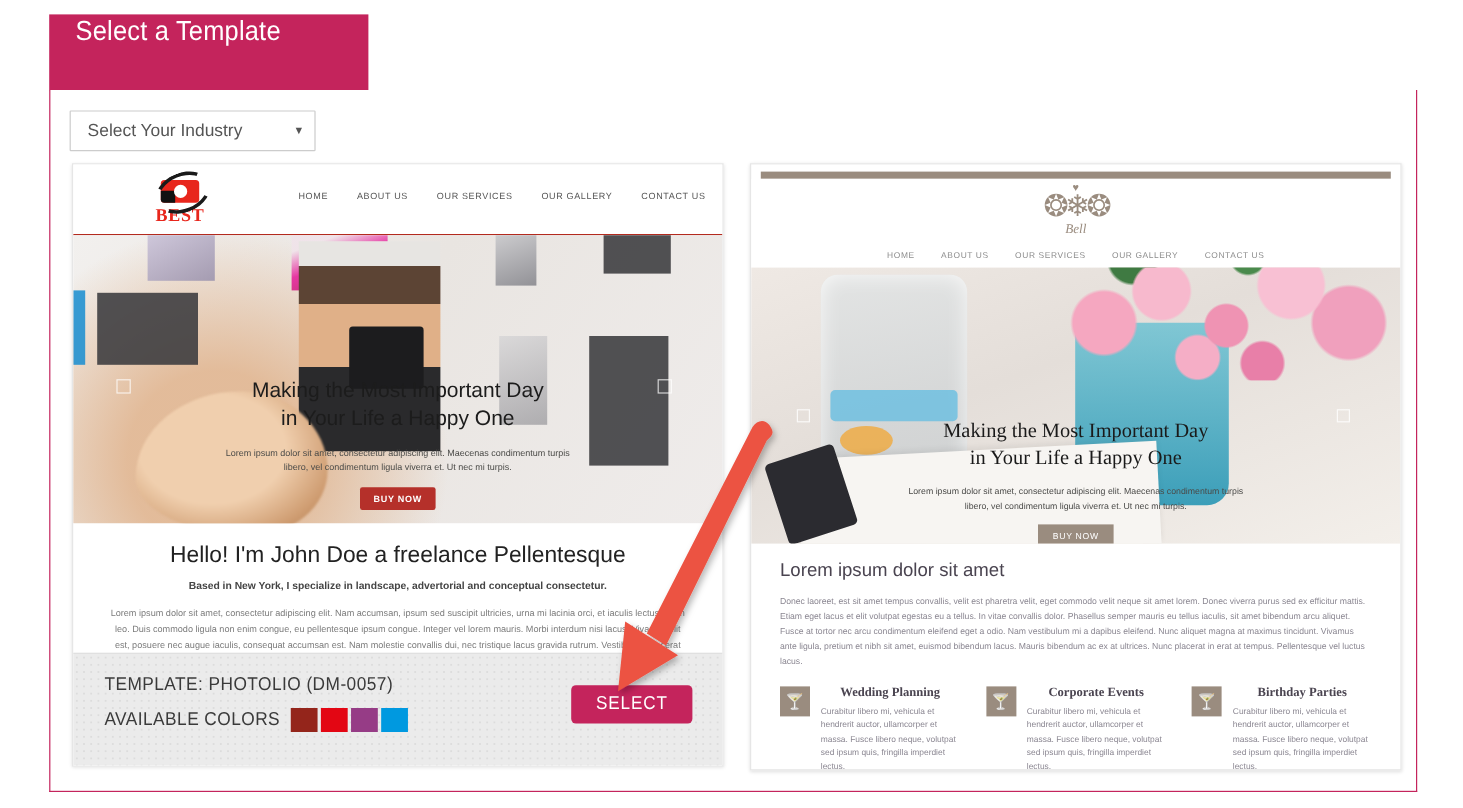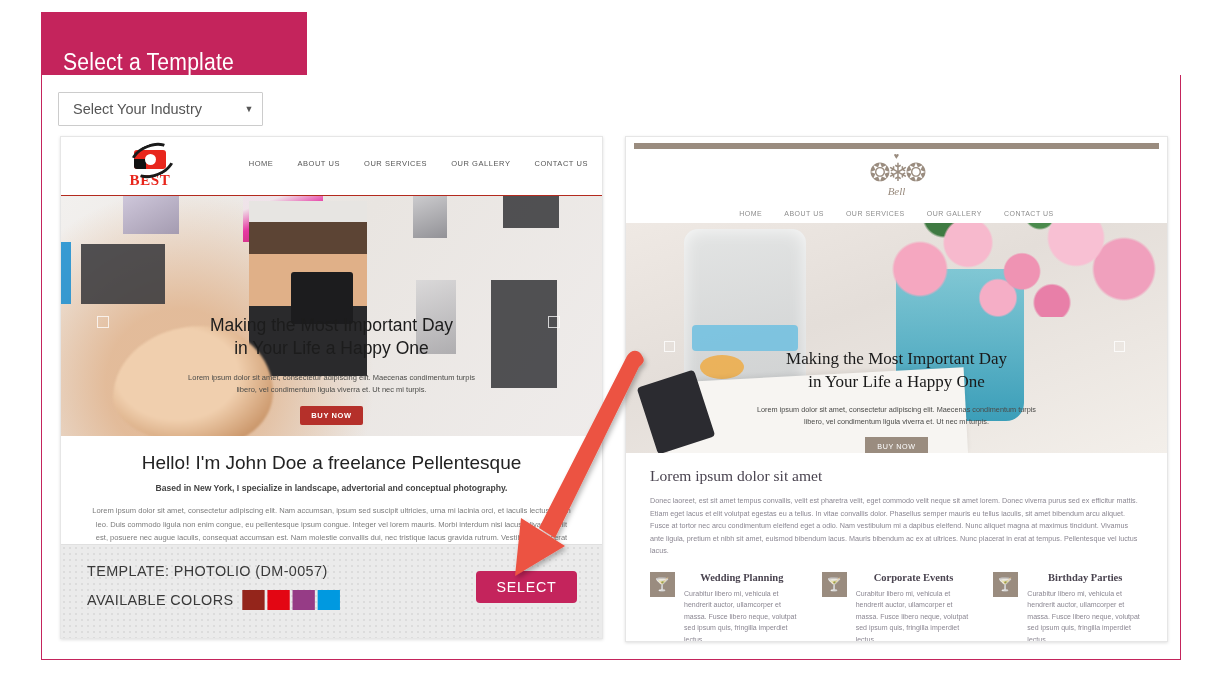--- a/index.html
+++ b/index.html
@@ -12,21 +12,21 @@
   .stage{position:relative;width:1219px;height:673px;}
 
   
   .panel{
     position:absolute;left:41px;top:75px;width:1140px;height:585px;
     border:1px solid #c4245c;border-top:none;background:#fff;box-sizing:border-box;
   }
   .panel-head{
     position:absolute;left:41px;top:12px;width:266px;height:64px;
     background:#c4245c;box-sizing:border-box;
-    display:flex;align-items:flex-end;padding-left:22px;
+    display:flex;align-items:flex-start;padding-left:22px;
   }
   .panel-head h1{
     margin:0;color:#ffffff;font-size:23px;font-weight:400;letter-spacing:.2px;
     font-family:"Liberation Sans Narrow","Liberation Sans",sans-serif;
     transform:scaleX(.92);transform-origin:left center;
   }
 
   
   .industry-select{
     position:absolute;left:58px;top:92px;width:205px;height:34px;
@@ -166,21 +166,21 @@
   }
   .c2-hero .phone{position:absolute;left:20px;bottom:6px;width:60px;height:70px;background:#2b2b30;transform:rotate(-18deg);border-radius:4px;}
   .c2-hero .sqmark{position:absolute;width:9px;height:9px;border:1px solid rgba(255,255,255,.8);}
   .c2-herotext{position:absolute;left:0;right:0;top:124px;text-align:center;}
   .c2-herotext h2{margin:0;color:#1a1a1a;font-size:17px;line-height:23px;font-weight:400;font-family:"Liberation Serif",serif;}
   .c2-herotext p{margin:11px auto 0;width:300px;color:#4a4a48;font-size:7.3px;line-height:12px;}
   .btn-buy2{display:inline-block;margin-top:9px;background:#9a8c7f;color:#fff;
             font-size:7.2px;letter-spacing:.6px;padding:5px 12px;}
 
   .c2-body{padding:14px 24px 0;}
-  .c2-body h3{margin:0;font-size:15.5px;font-weight:400;color:#4a4450;font-family:Liberation Serif, serif;}
+  .c2-body h3{margin:0;font-size:15.5px;font-weight:400;color:#4a4450;font-family:Liberation Sans, sans-serif;}
   .c2-body p{margin:10px 0 0;font-size:7.2px;line-height:12.6px;color:#8b8792;}
 
   .c2-services{display:flex;gap:22px;padding:14px 24px 0;}
   .c2-svc{flex:1;display:flex;gap:9px;}
   .c2-ico{
     width:25px;height:25px;min-width:25px;background:#9a8c7f;color:#fff;
     display:flex;align-items:center;justify-content:center;font-size:13px;line-height:1;
   }
   .c2-svc h4{margin:0;font-size:10.5px;font-weight:bold;color:#4a4450;font-family:"Liberation Serif",serif;white-space:nowrap;text-align:center;}
   .c2-svc p{margin:5px 0 0;font-size:7px;line-height:11.5px;color:#8b8792;}
@@ -243,21 +243,21 @@
           <span>Making the Most Important Day</span><br>
           <span>in Your Life a Happy One</span>
         </h2>
         <p>Lorem ipsum dolor sit amet, consectetur adipiscing elit. Maecenas condimentum turpis libero, vel condimentum ligula viverra et. Ut nec mi turpis.</p>
         <div class="btn-buy">BUY NOW</div>
       </div>
     </div>
 
     <div class="c1-body">
       <h3>Hello! I'm John Doe a freelance Pellentesque</h3>
-      <div class="sub">Based in New York, I specialize in landscape, advertorial and conceptual photography.</div>
+      <div class="sub">Based in New York, I specialize in landscape, advertorial and conceptual consectetur.</div>
       <div class="lead">Lorem ipsum dolor sit amet, consectetur adipiscing elit. Nam accumsan, ipsum sed suscipit ultricies, urna mi lacinia orci, et iaculis lectus nisi in leo. Duis commodo ligula non enim congue, eu pellentesque ipsum congue. Integer vel lorem mauris. Morbi interdum nisi lacus. Vivamus elit est, posuere nec augue iaculis, consequat accumsan est. Nam molestie convallis dui, nec tristique lacus gravida rutrum. Vestibulum placerat magna odio, in viverra justo tincidunt sed. Vestibulum maximus orci placerat hendrerit elementum.</div>
     </div>
 
     <div class="c1-foot">
       <div class="meta">
         <div class="line">TEMPLATE: PHOTOLIO (DM-0057)</div>
         <div class="line">
           <span>AVAILABLE COLORS</span>
           <span class="swatches">
             <i class="swatch" style="background:#94251b"></i>

